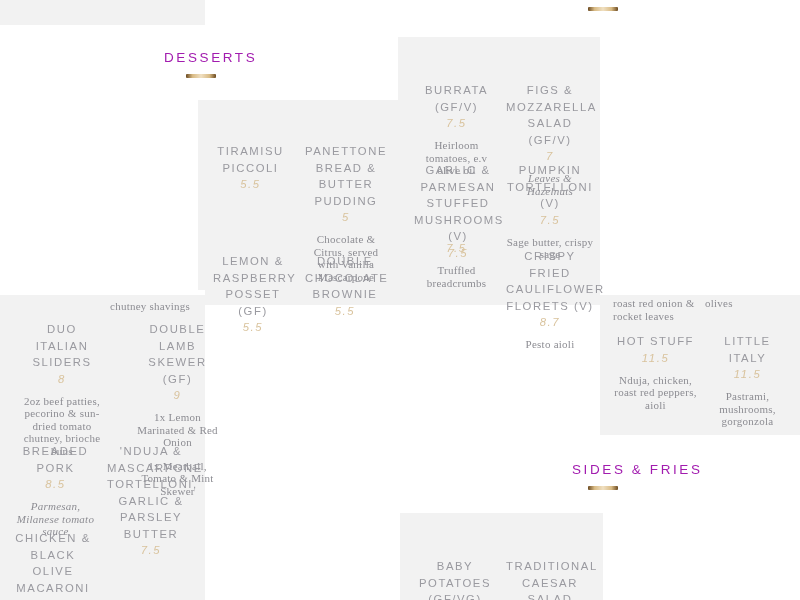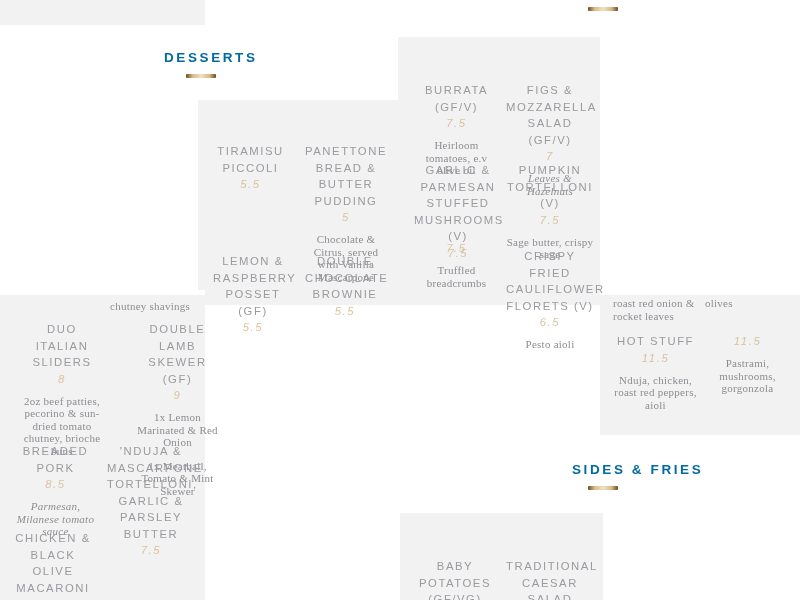--- a/index.html
+++ b/index.html
@@ -9,24 +9,24 @@
     font-family:"Liberation Sans", sans-serif;
     -webkit-font-smoothing:antialiased;
   }
   .panel{position:absolute;background:#f2f2f2;}
   .whitecover{position:absolute;background:#ffffff;}
 
   .sect-head{
     position:absolute;
     font-size:13.5px;
     letter-spacing:2.6px;
-    color:#0369a1;
+    color:#a21caf;
     text-transform:uppercase;
     white-space:nowrap;
-    font-weight:700;
+    font-weight:400;
   }
   .divider{
     position:absolute;
     width:30px;height:4px;
     background:linear-gradient(90deg,#6b4a21 0%,#d9bb85 22%,#f0e0c2 50%,#d9bb85 78%,#6b4a21 100%);
     border-radius:1px;
   }
 
   .item{position:absolute;text-align:center;}
   .iname{
@@ -124,21 +124,21 @@
   <div class="idesc">Sage butter, crispy sage</div>
 </div>
 
 <div class="item" style="left:414px;top:240px;width:85px;">
   <div class="iprice">7.5</div>
   <div class="idesc">Truffled breadcrumbs</div>
 </div>
 
 <div class="item" style="left:506px;top:248px;width:88px;">
   <div class="iname">CRISPY FRIED CAULIFLOWER FLORETS (V)</div>
-  <div class="iprice">6.5</div>
+  <div class="iprice">8.7</div>
   <div class="idesc">Pesto aioli</div>
 </div>
 
 <div class="idesc" style="position:absolute;left:110px;top:300px;width:100px;margin:0;">chutney shavings</div>
 
 <div class="item" style="left:22px;top:321px;width:80px;">
   <div class="iname">DUO ITALIAN SLIDERS</div>
   <div class="iprice">8</div>
   <div class="idesc">2oz beef patties, pecorino &amp; sun-dried tomato chutney, brioche buns</div>
 </div>
@@ -169,20 +169,21 @@
 <div class="idesc" style="position:absolute;left:613px;top:297px;width:85px;margin:0;">roast red onion &amp; rocket leaves</div>
 <div class="idesc" style="position:absolute;left:705px;top:297px;width:85px;margin:0;">olives</div>
 
 <div class="item" style="left:613px;top:333px;width:85px;">
   <div class="iname">HOT STUFF</div>
   <div class="iprice">11.5</div>
   <div class="idesc">Nduja, chicken, roast red peppers, aioli</div>
 </div>
 
 <div class="item" style="left:705px;top:333px;width:85px;">
+  <div class="iname">LITTLE ITALY</div>
   <div class="iprice">11.5</div>
   <div class="idesc">Pastrami, mushrooms, gorgonzola</div>
 </div>
 
 <div class="sect-head" style="left:550px;top:462px;margin-left:22px;">SIDES &amp; FRIES</div>
 <div class="divider" style="left:588px;top:486px;"></div>
 
 <div class="item" style="left:414px;top:558px;width:82px;">
   <div class="iname">BABY POTATOES (GF/VG)</div>
 

